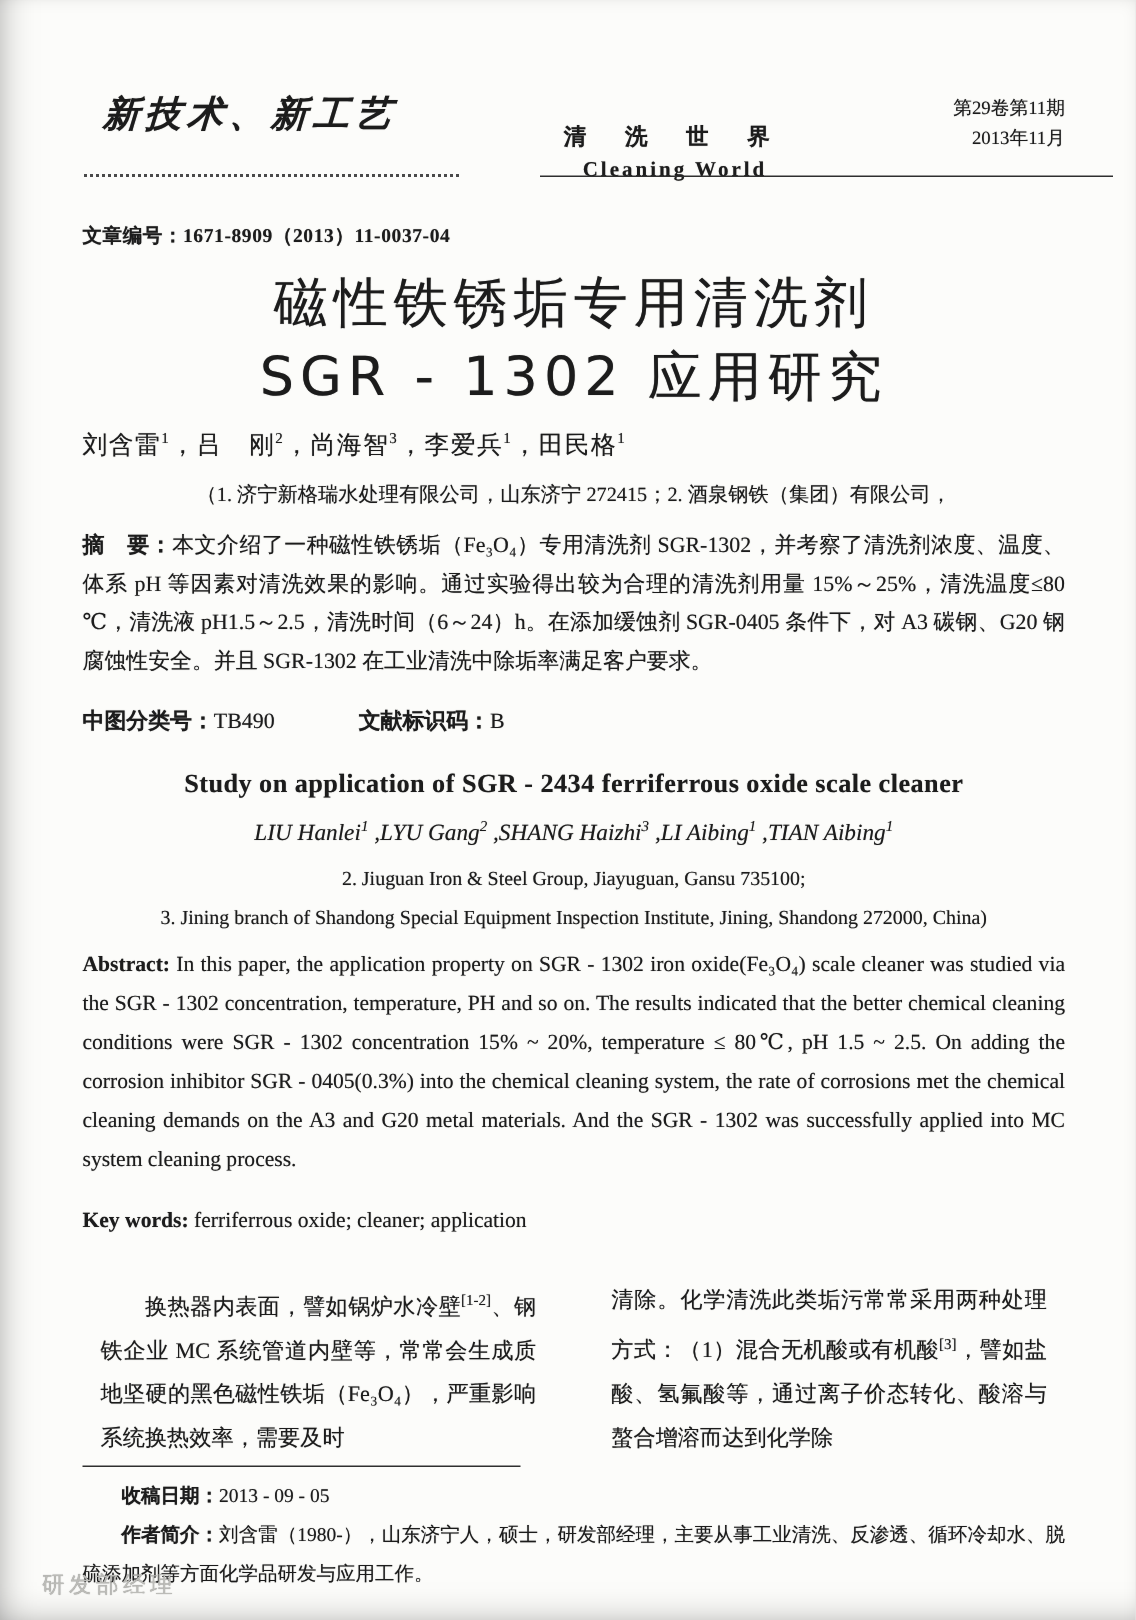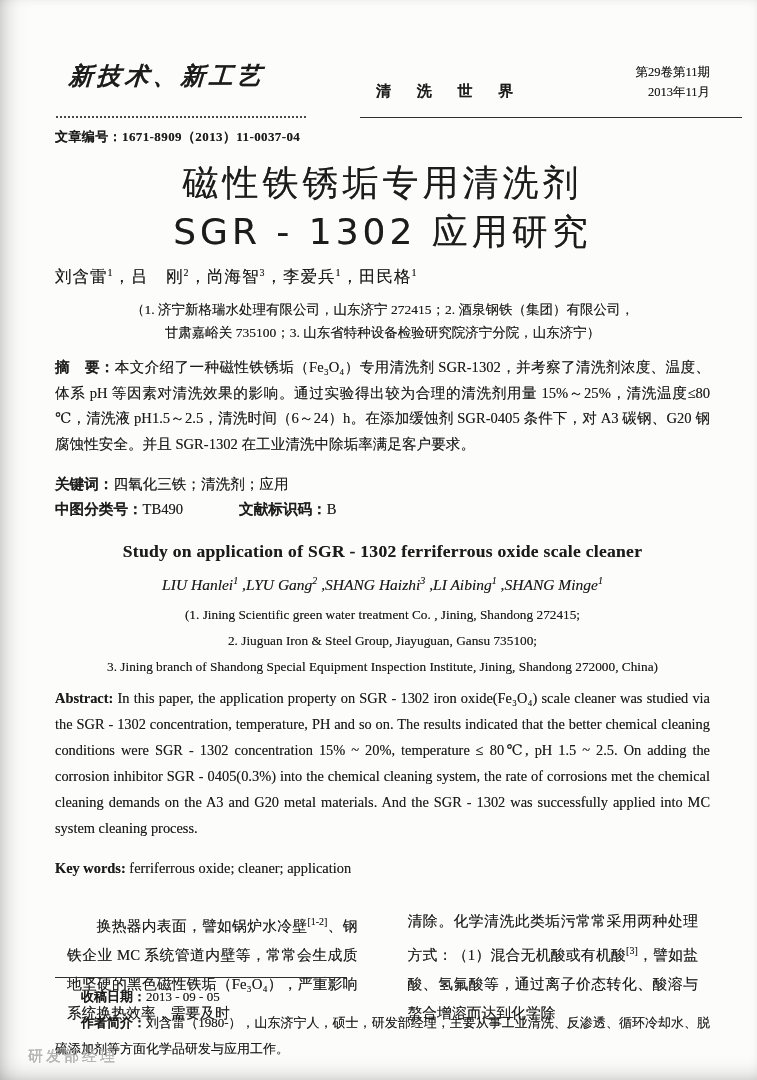--- a/index.html
+++ b/index.html
@@ -82,57 +82,55 @@
 
 <div class="page">
   <div class="inner">
 
     <div class="masthead">
       <div class="mast-left">
         <div class="column-title">新技术、新工艺</div>
       </div>
       <div class="mast-center">
         <div class="journal-cn">清 洗 世 界</div>
+        <div class="journal-en">Cleaning World</div>
       </div>
       <div class="mast-right">
         <div>第29卷第11期</div>
         <div>2013年11月</div>
       </div>
     </div>
 
     <div class="article-no">文章编号：1671-8909（2013）11-0037-04</div>
 
     <div class="title-cn">
       <div>磁性铁锈垢专用清洗剂</div>
       <div>SGR - 1302 应用研究</div>
     </div>
 
     <div class="authors-cn">
       <span><span>刘含雷</span><sup>1</sup><span>，</span></span><span><span>吕　刚</span><sup>2</sup><span>，</span></span><span><span>尚海智</span><sup>3</sup><span>，</span></span><span><span>李爱兵</span><sup>1</sup><span>，</span></span><span><span>田民格</span><sup>1</sup><span></span></span>
     </div>
 
     <div class="affil-cn">
       <div>（1. 济宁新格瑞水处理有限公司，山东济宁 272415；2. 酒泉钢铁（集团）有限公司，</div>
-      <div>甘肃嘉峪关 735100；3. 山东省特种设备检验研究院济宁分院，山东济宁）</div>
     </div>
 
     <p class="abs-cn"><span class="lbl">摘　要：</span><span>本文介绍了一种磁性铁锈垢（Fe₃O₄）专用清洗剂 SGR-1302，并考察了清洗剂浓度、温度、体系 pH 等因素对清洗效果的影响。通过实验得出较为合理的清洗剂用量 15%～25%，清洗温度≤80 ℃，清洗液 pH1.5～2.5，清洗时间（6～24）h。在添加缓蚀剂 SGR-0405 条件下，对 A3 碳钢、G20 钢腐蚀性安全。并且 SGR-1302 在工业清洗中除垢率满足客户要求。</span></p>
 
-    <div class="kw-cn"><span class="lbl">关键词：</span><span>四氧化三铁；清洗剂；应用</span></div>
 
     <div class="clc"><span class="lbl">中图分类号：</span><span>TB490</span><span class="gap"></span><span class="lbl">文献标识码：</span><span>B</span></div>
 
-    <div class="en-title">Study on application of SGR - 1302 ferriferrous oxide scale cleaner</div>
+    <div class="en-title">Study on application of SGR - 2434 ferriferrous oxide scale cleaner</div>
 
     <div class="en-authors">
-      <span><span>LIU Hanlei</span><sup>1</sup><span> ,</span></span><span><span>LYU Gang</span><sup>2</sup><span> ,</span></span><span><span>SHANG Haizhi</span><sup>3</sup><span> ,</span></span><span><span>LI Aibing</span><sup>1</sup><span> ,</span></span><span><span>SHANG Minge</span><sup>1</sup><span></span></span>
+      <span><span>LIU Hanlei</span><sup>1</sup><span> ,</span></span><span><span>LYU Gang</span><sup>2</sup><span> ,</span></span><span><span>SHANG Haizhi</span><sup>3</sup><span> ,</span></span><span><span>LI Aibing</span><sup>1</sup><span> ,</span></span><span><span>TIAN Aibing</span><sup>1</sup><span></span></span>
     </div>
 
     <div class="en-affil">
-      <div>(1. Jining Scientific green water treatment Co. , Jining, Shandong 272415;</div>
       <div>2. Jiuguan Iron &amp; Steel Group, Jiayuguan, Gansu 735100;</div>
       <div>3. Jining branch of Shandong Special Equipment Inspection Institute, Jining, Shandong 272000, China)</div>
     </div>
 
     <p class="en-abs"><span class="lbl">Abstract:</span> <span>In this paper, the application property on SGR - 1302 iron oxide(Fe₃O₄) scale cleaner was studied via the SGR - 1302 concentration, temperature, PH and so on. The results indicated that the better chemical cleaning conditions were SGR - 1302 concentration 15% ~ 20%, temperature ≤ 80℃, pH 1.5 ~ 2.5. On adding the corrosion inhibitor SGR - 0405(0.3%) into the chemical cleaning system, the rate of corrosions met the chemical cleaning demands on the A3 and G20 metal materials. And the SGR - 1302 was successfully applied into MC system cleaning process.</span></p>
 
     <div class="en-kw"><span class="lbl">Key words:</span> <span>ferriferrous oxide; cleaner; application</span></div>
 
     <div class="columns">
       <div class="col">

